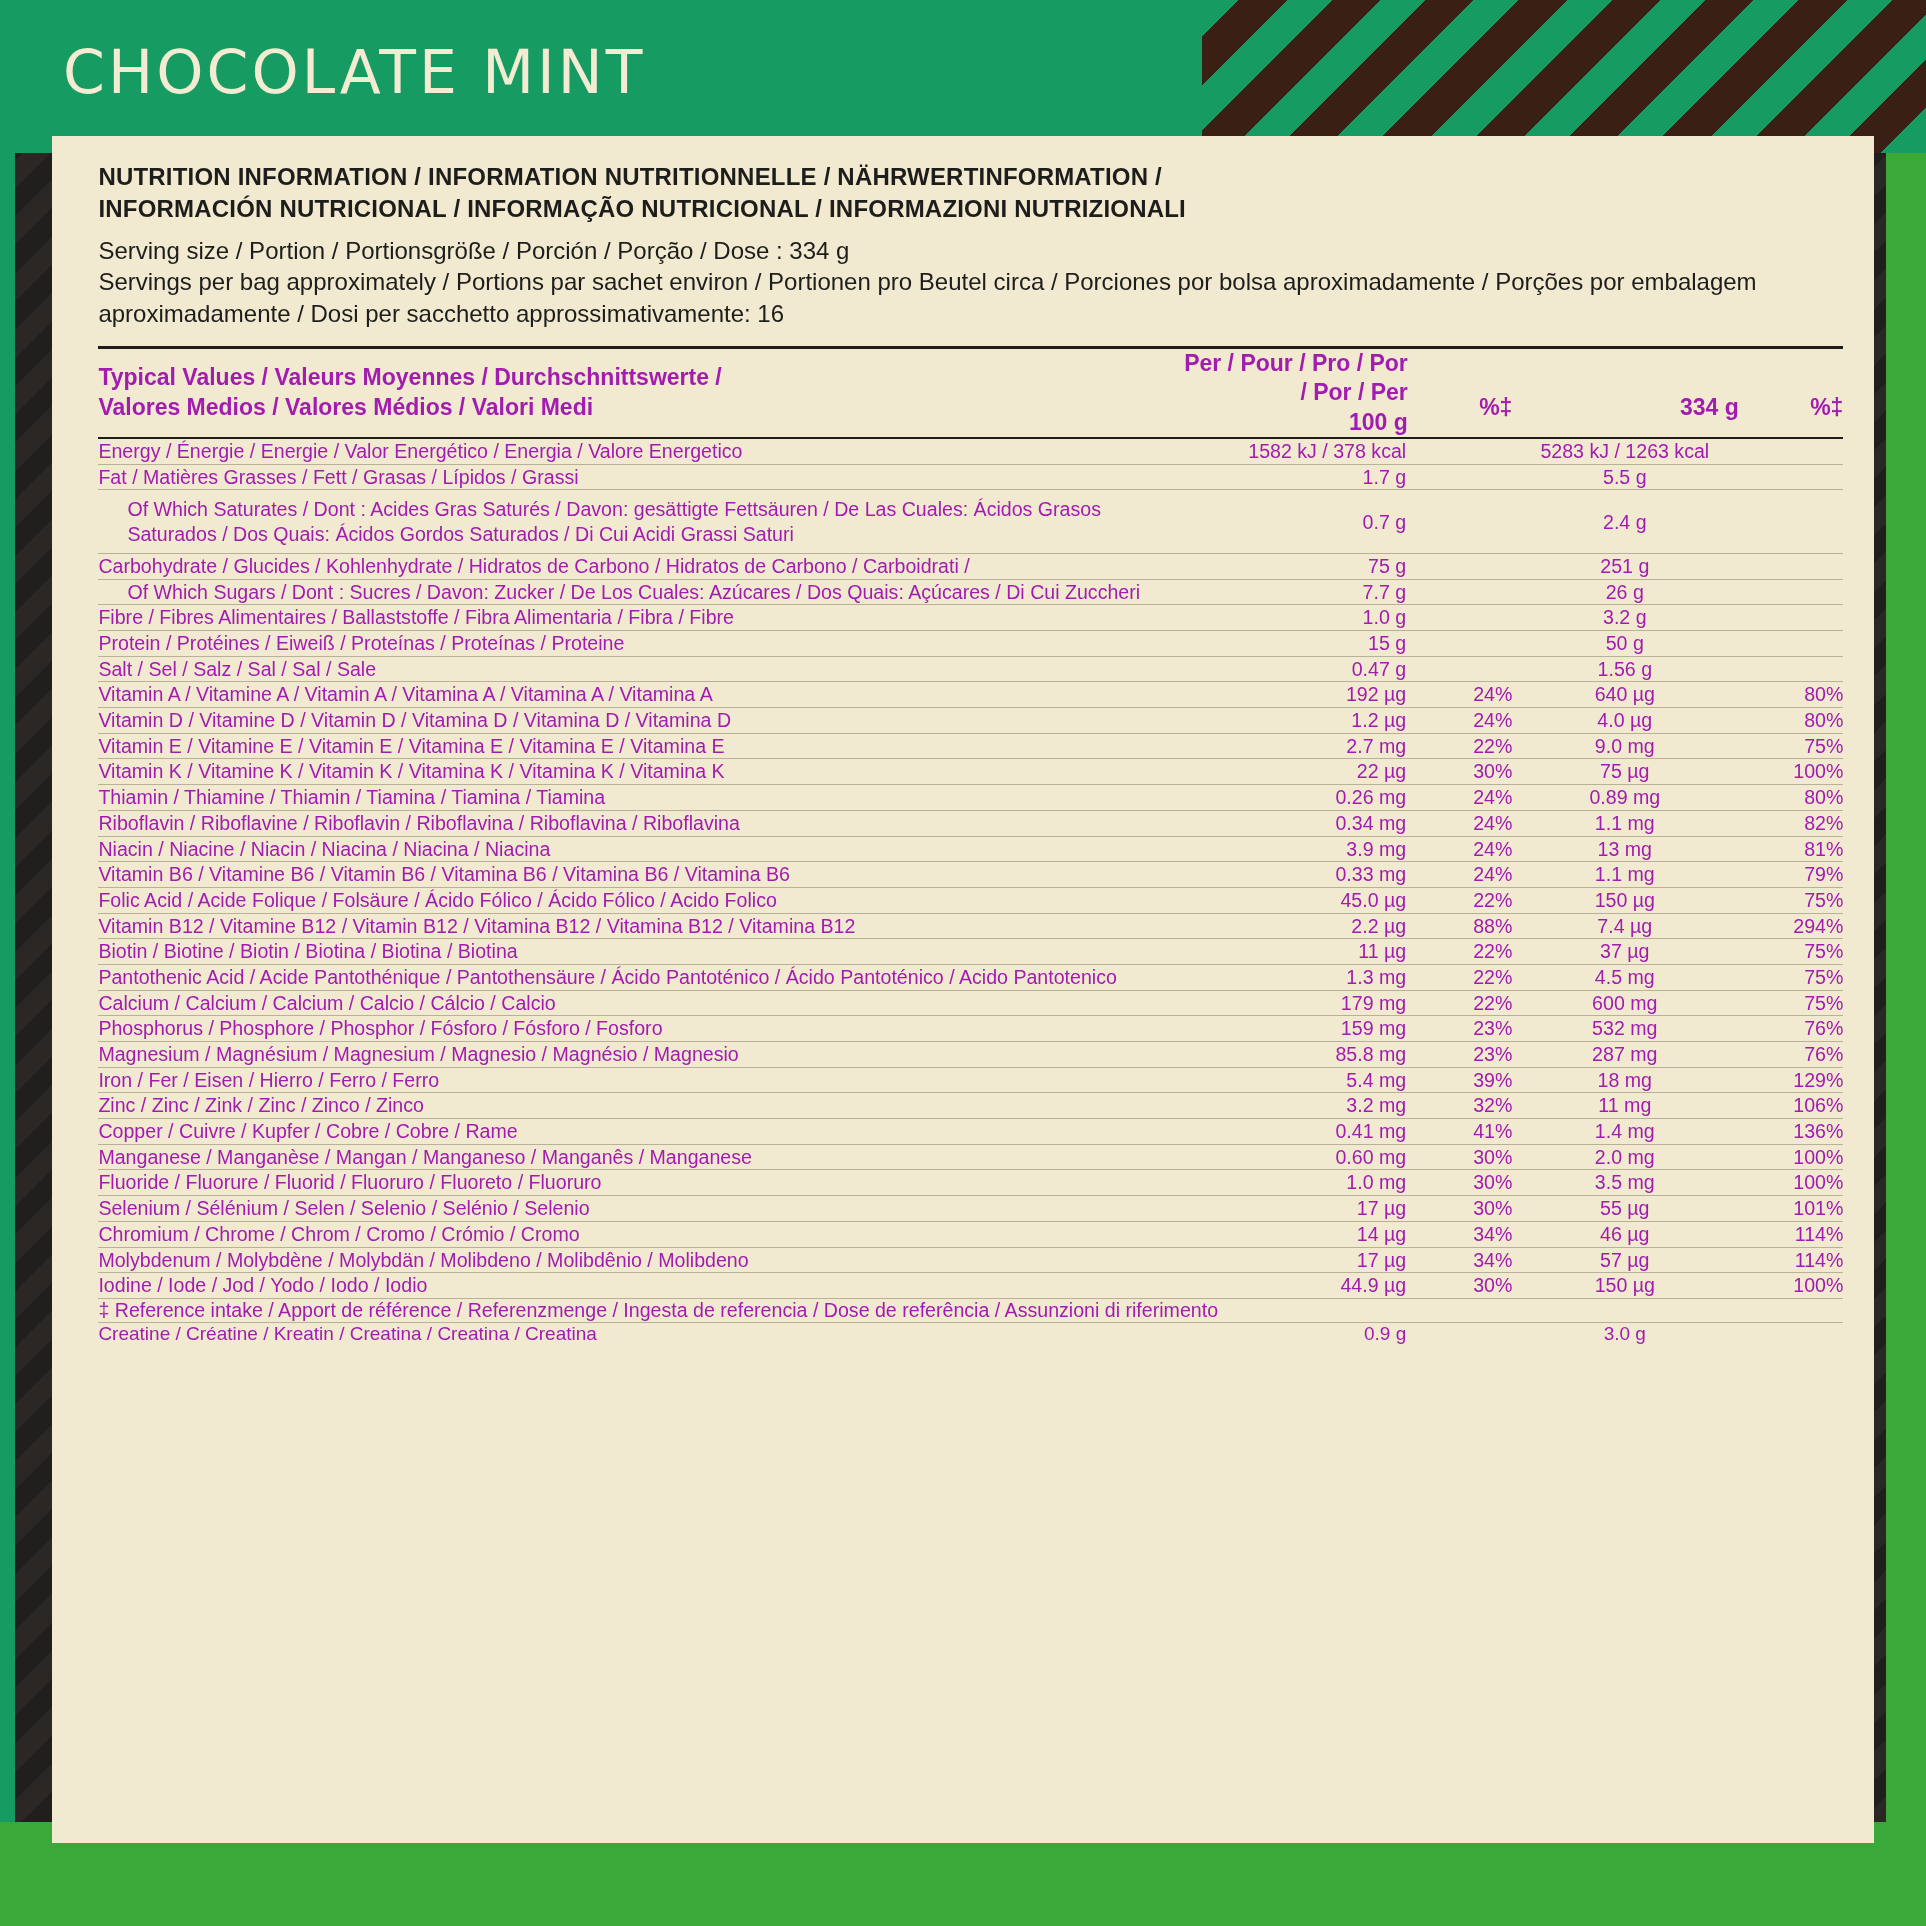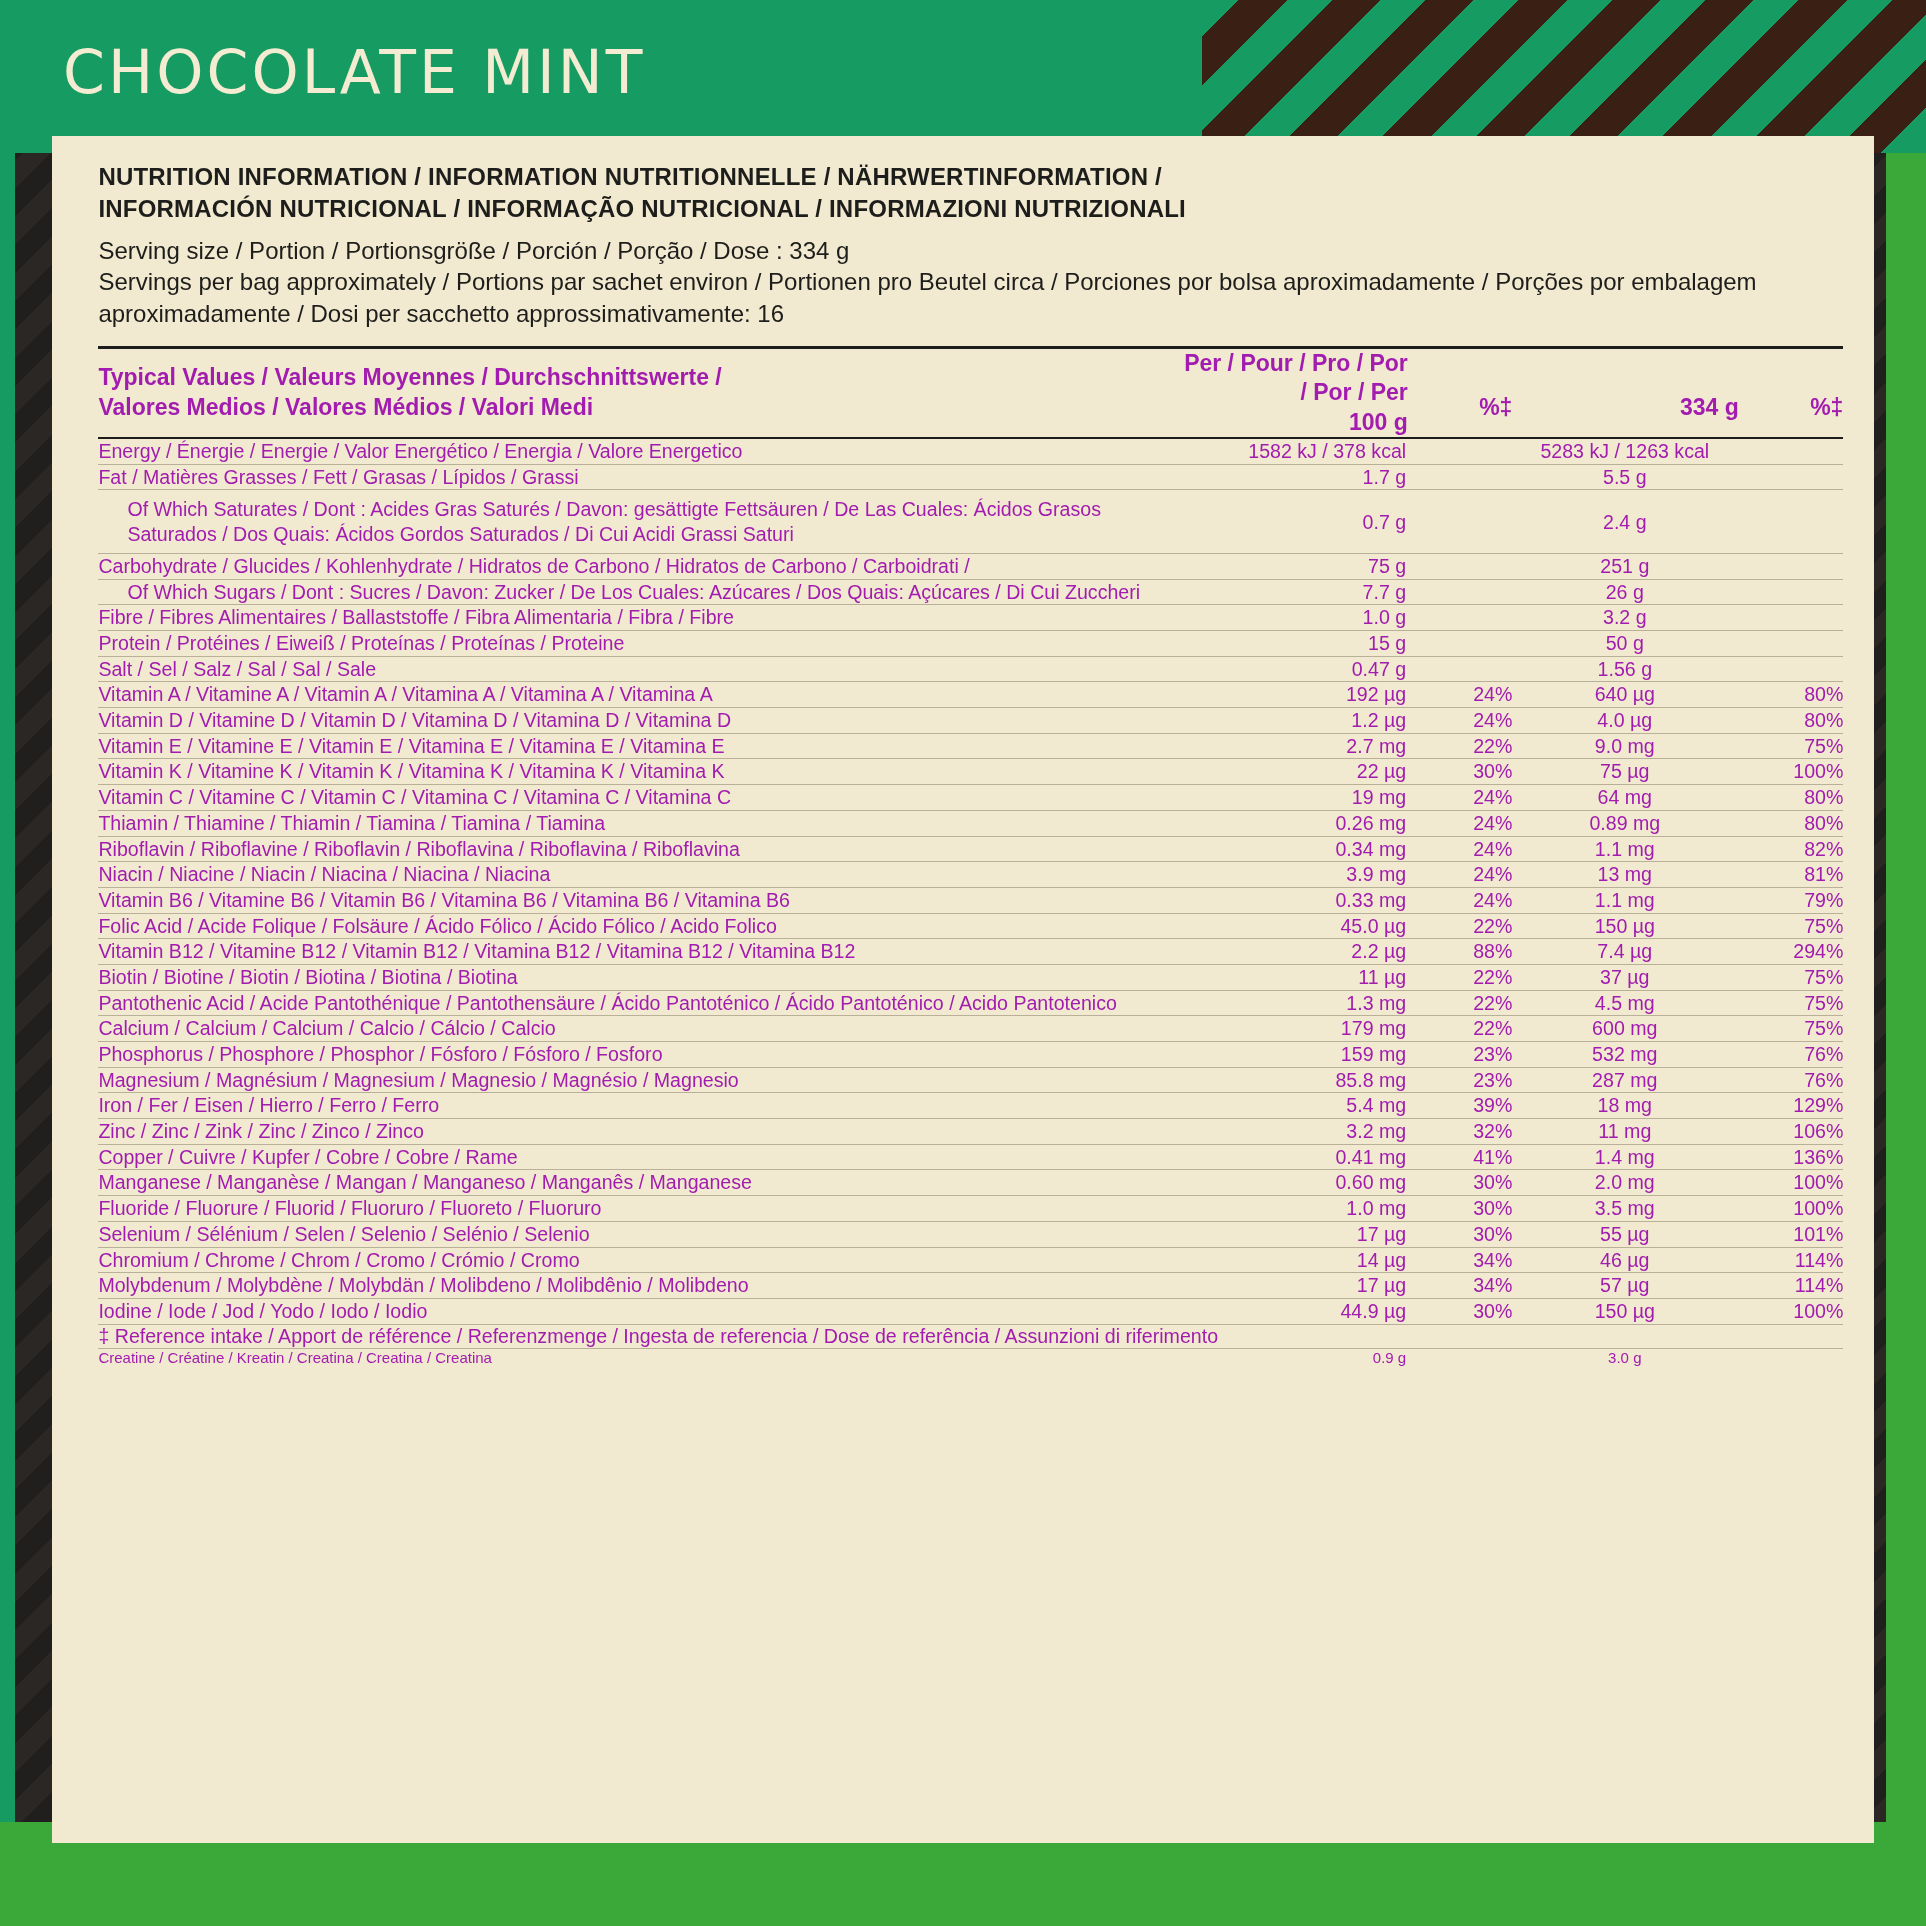--- a/index.html
+++ b/index.html
@@ -159,21 +159,21 @@
   .col-w-v2 { width: 231px; }
   .col-w-p2 { width: 100px; }
 
   .footnote td {
     border-bottom: 1.2px solid #b9b09a;
     font-size: 19.6px;
     padding: 10px 0 9.2px 0;
   }
   .lastrow td {
     border-bottom: none;
-    font-size: 15px;
+    font-size: 19px;
     padding: 10px 0 4.6px 0;
   }
 </style>
 </head>
 <body>
 
 <div class="page">
   <div class="top-green"></div>
   <div class="top-green-stripes"></div>
   <div class="left-green"></div>
@@ -302,27 +302,20 @@
             <td class="c-p2">75%</td>
           </tr>
           <tr class="row">
             <td class="c-name">Vitamin K / Vitamine K / Vitamin K / Vitamina K / Vitamina K / Vitamina K</td>
             <td class="c-v1">22 µg</td>
             <td class="c-p1">30%</td>
             <td class="c-v2">75 µg</td>
             <td class="c-p2">100%</td>
           </tr>
           <tr class="row">
-            <td class="c-name">Vitamin C / Vitamine C / Vitamin C / Vitamina C / Vitamina C / Vitamina C</td>
-            <td class="c-v1">19 mg</td>
-            <td class="c-p1">24%</td>
-            <td class="c-v2">64 mg</td>
-            <td class="c-p2">80%</td>
-          </tr>
-          <tr class="row">
             <td class="c-name">Thiamin / Thiamine / Thiamin / Tiamina / Tiamina / Tiamina</td>
             <td class="c-v1">0.26 mg</td>
             <td class="c-p1">24%</td>
             <td class="c-v2">0.89 mg</td>
             <td class="c-p2">80%</td>
           </tr>
           <tr class="row">
             <td class="c-name">Riboflavin / Riboflavine / Riboflavin / Riboflavina / Riboflavina / Riboflavina</td>
             <td class="c-v1">0.34 mg</td>
             <td class="c-p1">24%</td>

